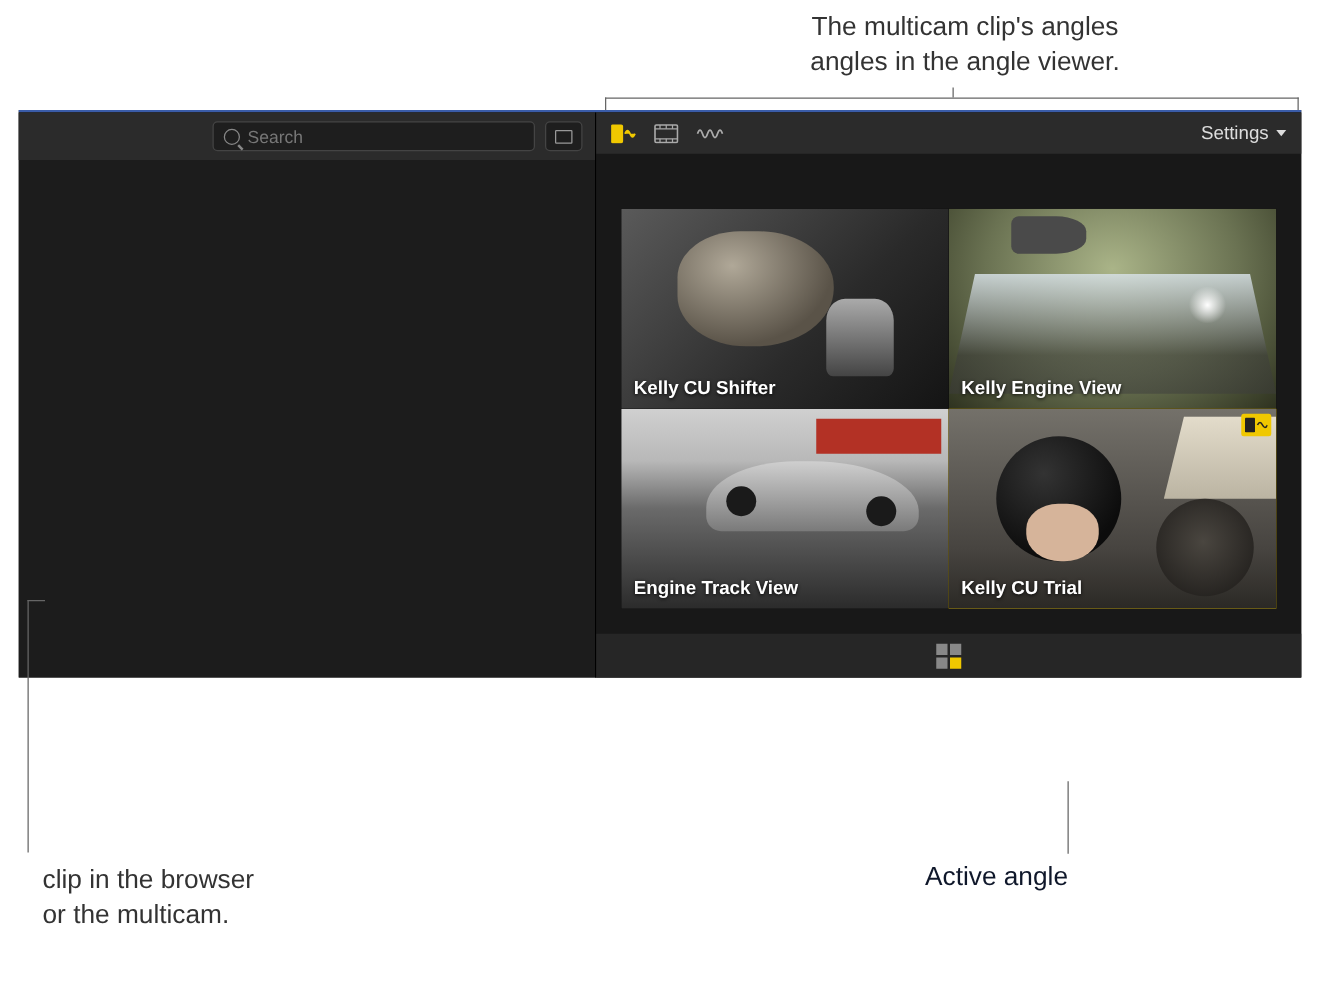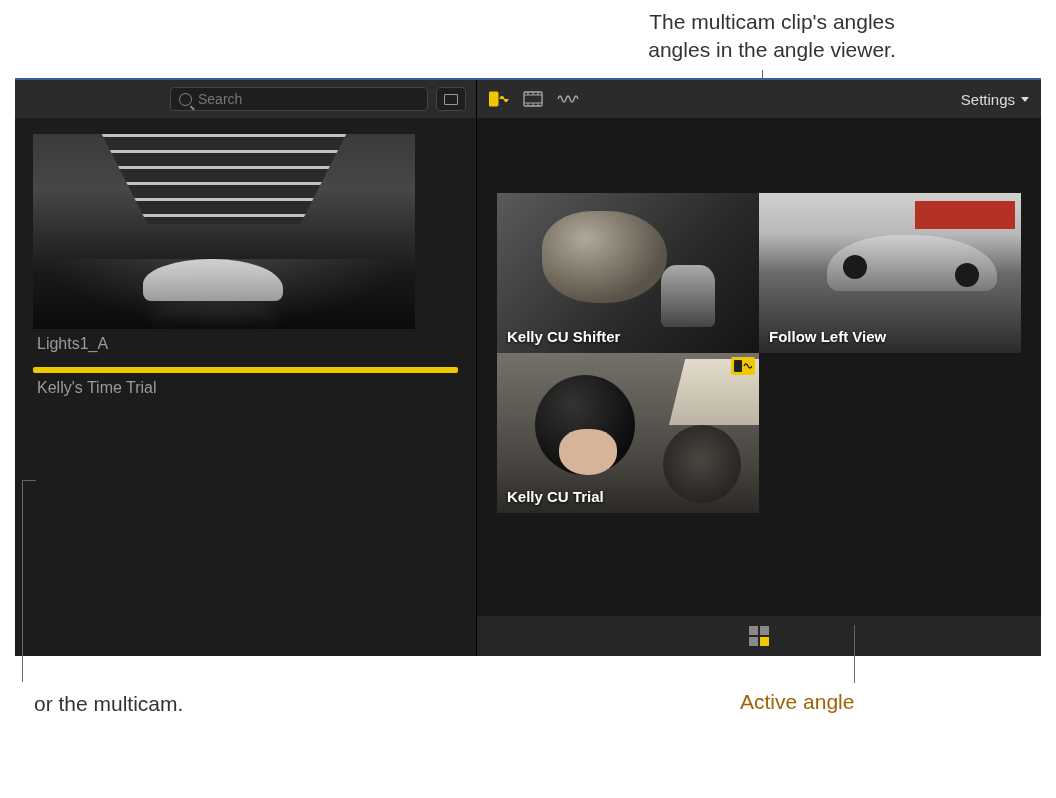--- a/index.html
+++ b/index.html
@@ -67,24 +67,24 @@
     .callout-bracket-top .center-tick {
       position: absolute;
       top: 0;
       left: 50%;
       width: 1px;
       height: 8px;
       background: #666;
     }
     .app-window {
       position: absolute;
-      top: 78px;
+      top: 88px;
       left: 15px;
       width: 1026px;
-      height: 578px;
+      height: 454px;
       background: #1a1a1a;
       display: flex;
       border-top: 2px solid #3a5ca8;
     }
     .browser-panel {
       width: 462px;
       background: #1c1c1c;
       border-right: 1px solid #000;
       display: flex;
       flex-direction: column;
@@ -266,21 +266,21 @@
       gap: 6px;
     }
     .chevron-down {
       width: 0;
       height: 0;
       border-left: 4px solid transparent;
       border-right: 4px solid transparent;
       border-top: 5px solid #ddd;
     }
     .angle-grid {
-      padding: 75px 20px 20px 20px;
+      padding: 44px 20px 20px 20px;
       display: grid;
       grid-template-columns: 1fr 1fr;
       grid-auto-rows: 160px;
       gap: 0;
     }
     .angle-cell {
       background: #0a0a0a;
       position: relative;
       overflow: hidden;
     }
@@ -447,21 +447,21 @@
       left: 34px;
       font-size: 21px;
       line-height: 28px;
       color: #333;
     }
     .bottom-right-annotation {
       position: absolute;
       top: 690px;
       left: 740px;
       font-size: 21px;
-      color: #a16207;
+      color: #0f172a;
     }
     .callout-line-left {
       position: absolute;
       top: 480px;
       left: 22px;
       width: 1px;
       height: 202px;
       background: #666;
     }
     .callout-line-left::before {
@@ -503,46 +503,20 @@
     <div class="browser-header">
       <div class="search-box">
         <div class="search-icon"></div>
         <span class="search-placeholder">Search</span>
       </div>
       <div class="header-button">
         <div class="filmstrip-mini"></div>
       </div>
     </div>
 
-    <div class="browser-clips">
-
-      <div class="clip-item">
-        <div class="clip-thumb clip-1">
-          <div class="garage-scene"></div>
-          <div class="floor-reflection"></div>
-        </div>
-        <div class="clip-label">Lights1_A</div>
-      </div>
-
-      <div class="clip-item">
-        <div class="clip-2-wrapper" style="position:relative;">
-          <div class="clip-thumb clip-2" style="width:100%;height:100%;">
-            <div class="driver-scene">
-              
-              
-              
-              
-            </div>
-            <div class="playhead"></div>
-
-          </div>
-        </div>
-        <div class="clip-label">Kelly's Time Trial</div>
-      </div>
-    </div>
   </div>
 
   <div class="viewer-panel">
     <div class="viewer-toolbar">
       <div class="toolbar-icons">
         <div class="tool-icon active">
           <svg width="20" height="16" viewBox="0 0 20 16">
             <rect class="fillable" x="0" y="1" width="9" height="14" fill="#f0c800" rx="1"></rect>
             <path class="fillable" d="M11 8 Q13 3 15 8 Q17 13 19 8" stroke="#f0c800" stroke-width="1.4" fill="none"></path>
           </svg>
@@ -571,23 +545,28 @@
         <div class="chevron-down"></div>
       </div>
     </div>
 
     <div class="angle-grid">
       <div class="angle-cell">
         <div class="shifter-scene"></div>
         <div class="angle-label">Kelly CU Shifter</div>
       </div>
       <div class="angle-cell">
+        <div class="engine-scene"></div>
+        <div class="sun-flare"></div>
+        <div class="angle-label">Kelly Engine View</div>
+      </div>
+      <div class="angle-cell">
         <div class="track-scene"></div>
         <div class="billboard"></div>
-        <div class="angle-label">Follow Left View</div>
+        <div class="angle-label">Engine Track View</div>
       </div>
       <div class="angle-cell active">
         <div class="left-scene">
           <div class="door-light"></div>
           <div class="helmet2"></div>
           <div class="face2"></div>
           <div class="wheel"></div>
         </div>
         <div class="angle-badge">
           <svg width="18" height="12" viewBox="0 0 18 12">
@@ -605,19 +584,20 @@
           <span></span>
           <span></span>
           <span></span>
       </div>
     </div>
   </div>
 </div>
 
 <div class="callout-line-left"></div>
 <div class="bottom-left-annotation">
+  <div>clip in the browser</div>
   <div>or the multicam.</div>
 </div>
 
 <div class="callout-line-right"></div>
 <div class="bottom-right-annotation">
   <span>Active angle</span>
 </div>
 
 </body></html>

